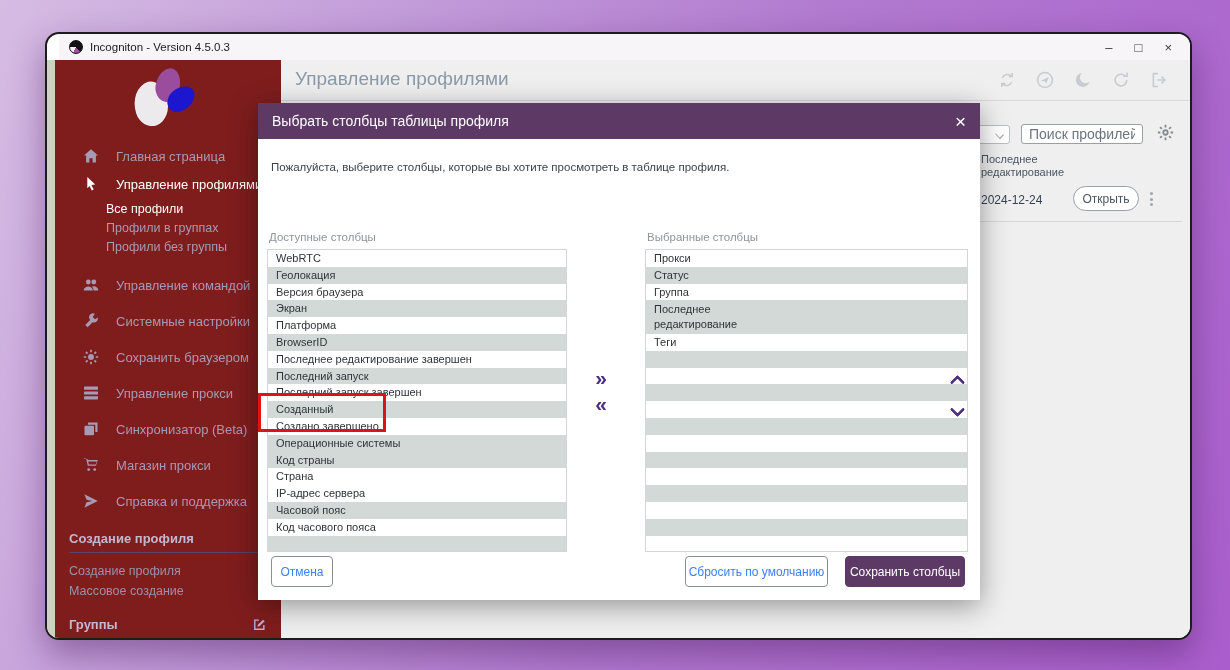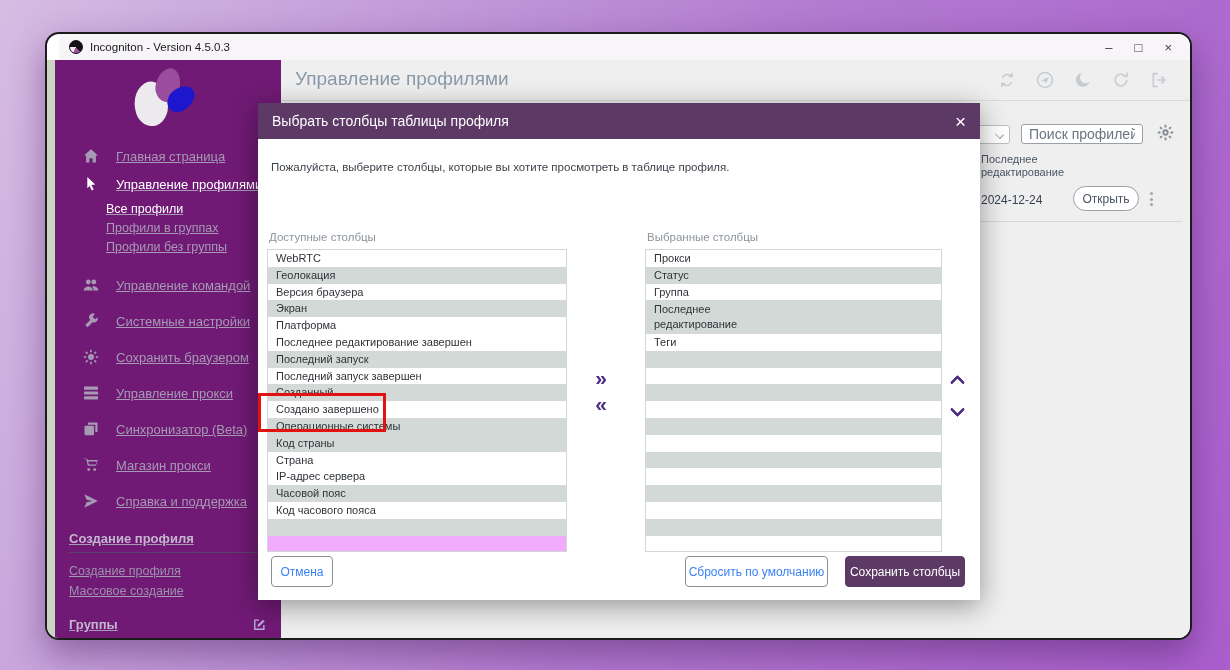--- a/index.html
+++ b/index.html
@@ -25,21 +25,21 @@
   .titlebar .title-text { font-size:11.5px; color:#1b1b1b; }
   .win-controls { margin-left:auto; display:flex; align-items:center; gap:22px; padding-right:8px; color:#3c3c3c; }
   .win-controls span { font-size:13px; line-height:13px; cursor:default; }
   .wc-max { font-size:11px; }
   
   .app { position:absolute; top:26px; left:0; right:0; bottom:0; }
   .green-strip { position:absolute; left:0; top:0; bottom:0; width:8px; background:#c9d5c1; }
   
   .sidebar {
     position:absolute; left:8px; top:0; bottom:0; width:226px;
-    background:#701a75; color:#a69ab4; overflow:hidden;text-decoration:underline;
+    background:#7f1d1d; color:#a69ab4; overflow:hidden;
   }
   .logo { position:relative; width:80px; height:62px; margin:6px auto 2px auto; }
   .petal { position:absolute; }
   .petal-white { left:6px; top:16px; width:34px; height:44px; background:#edeaee;
     border-radius:62% 38% 55% 45% / 60% 45% 55% 40%; transform:rotate(-18deg); }
   .petal-purple { left:28px; top:2px; width:24px; height:34px; background:#9a4d9c;
     border-radius:50% 50% 45% 55% / 55% 55% 45% 45%; transform:rotate(14deg); }
   .petal-blue { left:42px; top:18px; width:22px; height:30px; background:#1d16cf;
     border-radius:50% 50% 45% 55% / 55% 55% 45% 45%; transform:rotate(52deg); }
   .nav { margin-top:14px; }
@@ -89,21 +89,21 @@
   .modal-header { height:36px; background:#5d3966; color:#fff; display:flex; align-items:center; padding:0 14px; }
   .modal-title { font-size:14px; font-weight:500; }
   .modal-close { margin-left:auto; font-size:19px; font-weight:300; cursor:pointer; line-height:19px; }
   .modal-body { position:relative; height:461px; }
   .modal-desc { position:absolute; left:13px; top:22px; font-size:11.5px; color:#3c434b; }
   .list-label { position:absolute; top:92px; font-size:11.5px; color:#8d949c; }
   .lbl-avail { left:11px; } .lbl-sel { left:389px; }
   .col-list { position:absolute; top:110px; height:303px; background:#f0abfc;
     border:1px solid #d2d6da; overflow:hidden; }
   .list-avail { left:9px; width:300px; }
-  .list-sel { left:387px; width:297px; }
+  .list-sel { left:387px; width:323px; }
   .lrow { height:16.8px; font-size:11px; line-height:16.4px; padding:0 8px; color:#2f3338;
     white-space:nowrap; cursor:pointer; }
   .lrow.odd { background:#d3d9d6; }
   .lrow.even { background:#fff; }
   .lrow.tall { height:33.6px; line-height:14.5px; padding-top:2px; white-space:normal; }
   .lrow.tall span { display:inline-block; width:110px; }
   .red-box { position:absolute; left:0; top:254px; width:128px; height:39px;
     border:3px solid #e31212; z-index:6; pointer-events:none; }
   .transfer { position:absolute; left:322px; top:226px; width:42px; text-align:center; }
   .t-arrow { display:block; font-size:21px; font-weight:bold; color:#4d2e86; line-height:26px; cursor:pointer; }
@@ -319,20 +319,21 @@
 
       <div class="list-label lbl-avail">Доступные столбцы</div>
       <div class="list-label lbl-sel">Выбранные столбцы</div>
 
       <div class="col-list list-avail" id="list-avail">
           <div class="lrow even">WebRTC</div>
           <div class="lrow odd">Геолокация</div>
           <div class="lrow even">Версия браузера</div>
           <div class="lrow odd">Экран</div>
           <div class="lrow even">Платформа</div>
+          <div class="lrow odd">BrowserID</div>
           <div class="lrow even">Последнее редактирование завершен</div>
           <div class="lrow odd">Последний запуск</div>
           <div class="lrow even">Последний запуск завершен</div>
           <div class="lrow odd">Созданный</div>
           <div class="lrow even">Создано завершено</div>
           <div class="lrow odd">Операционные системы</div>
           <div class="lrow odd">Код страны</div>
           <div class="lrow even">Страна</div>
           <div class="lrow even">IP-адрес сервера</div>
           <div class="lrow odd">Часовой пояс</div>

